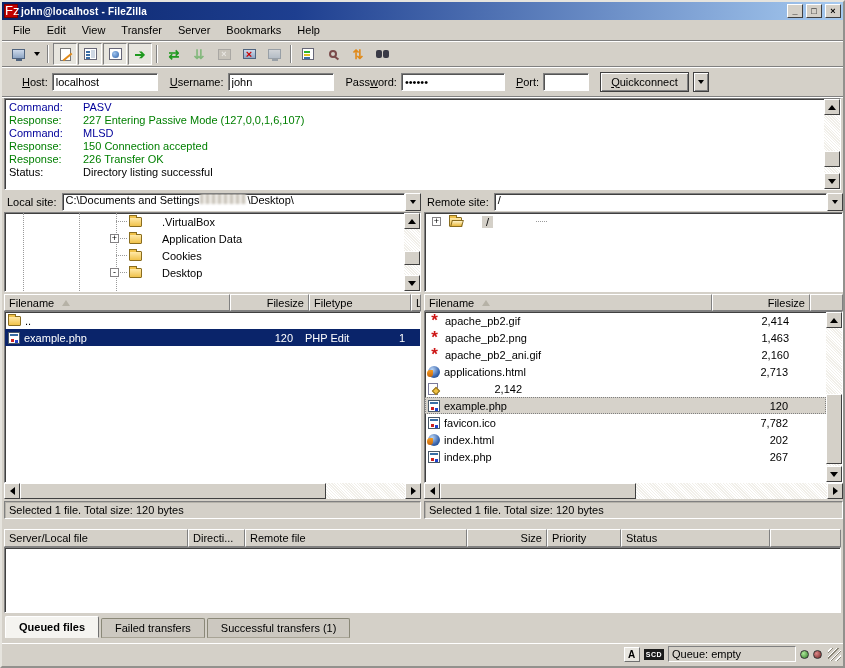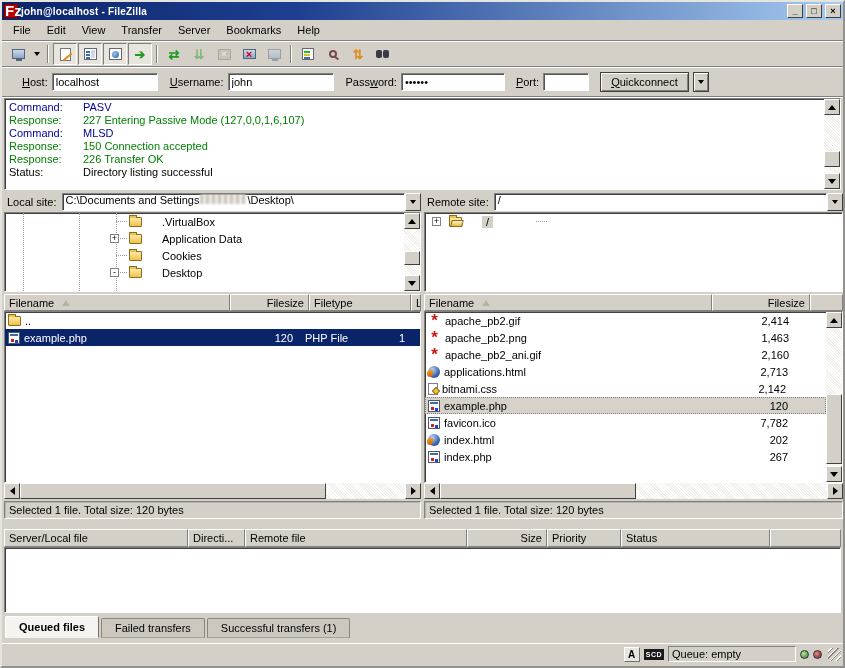--- a/index.html
+++ b/index.html
@@ -5,21 +5,21 @@
   html,body{margin:0;padding:0;background:#9a9689;}
   *{box-sizing:border-box;}
   #win{position:relative;width:845px;height:668px;background:#d4d0c8;
        border:2px outset #e6e4de;overflow:hidden;
        font:11px "Liberation Sans",sans-serif;color:#000;cursor:default;}
   
   .titlebar{position:absolute;left:0;top:0;right:0;height:18px;
     background:linear-gradient(90deg,#0a246a 0%,#1e3f90 35%,#a6caf0 100%);
     display:flex;align-items:center;padding:0 2px;gap:3px;}
   .fz-icon{width:14px;height:14px;background:#c00000;border:1px solid #7a0000;
-    color:#fff;font-weight:bold;font-size:15px;line-height:12px;text-align:center;}
+    color:#fff;font-weight:normal;font-size:13px;line-height:12px;text-align:center;}
   .title-text{color:#fff;font-weight:bold;font-size:10px;flex:1;letter-spacing:.2px;}
   .winctl{width:16px;height:14px;background:#d4d0c8;border:1px solid;
     border-color:#fff #404040 #404040 #fff;font-size:9px;line-height:11px;
     text-align:center;font-weight:bold;padding:0;}
   
   .menubar{position:absolute;left:0;top:18px;right:0;height:20px;display:flex;align-items:center;padding-left:3px;}
   .menu-item{padding:3px 8px;}
   .groove{position:absolute;left:0;right:0;height:2px;border-top:1px solid #808080;border-bottom:1px solid #fff;}
   
   .toolbar{position:absolute;left:0;top:40px;right:0;height:24px;display:flex;align-items:center;padding-left:4px;gap:1px;}
@@ -348,21 +348,21 @@
 
   <div class="listbody sunken pane-l">
     <div class="frow">
       <span class="icon-folder ic"></span>
       <span class="cell" style="width:205px">..</span>
     </div>
     <div class="frow sel-focus">
       <span class="icon-winfile ic"></span>
       <span class="cell" style="width:205px">example.php</span>
       <span class="cell rt" style="width:72px;padding-right:8px">120</span>
-      <span class="cell" style="width:98px;padding-left:4px">PHP File</span>
+      <span class="cell" style="width:98px;padding-left:4px">PHP Edit</span>
       <span class="cell">1</span>
     </div>
   </div>
 
   <div class="hscroll pane-l">
     <div class="sb-btn" style="left:0;top:0">
         <span class="t-lf"></span>
       </div>
     <div class="sb-track" style="left:16px;right:16px;top:0;height:16px"></div>
     <div class="sb-thumb" style="left:16px;width:306px;top:0;height:16px"></div>
@@ -420,21 +420,20 @@
       <span class="cell" style="width:264px">apache_pb2_ani.gif</span>
       <span class="cell rt" style="width:90px;padding-right:10px">2,160</span>
     </div>
     <div class="frow">
       <span class="icon-globe ic"></span>
       <span class="cell" style="width:264px">applications.html</span>
       <span class="cell rt" style="width:90px;padding-right:10px">2,713</span>
     </div>
     <div class="frow">
       <span class="icon-page ic"></span>
-      <span class="cell" style="width:264px">bitnami.css</span>
       <span class="cell rt" style="width:90px;padding-right:10px">2,142</span>
     </div>
     <div class="frow sel-blur">
       <span class="icon-winfile ic"></span>
       <span class="cell" style="width:264px">example.php</span>
       <span class="cell rt" style="width:90px;padding-right:10px">120</span>
     </div>
     <div class="frow">
       <span class="icon-winfile ic"></span>
       <span class="cell" style="width:264px">favicon.ico</span>

